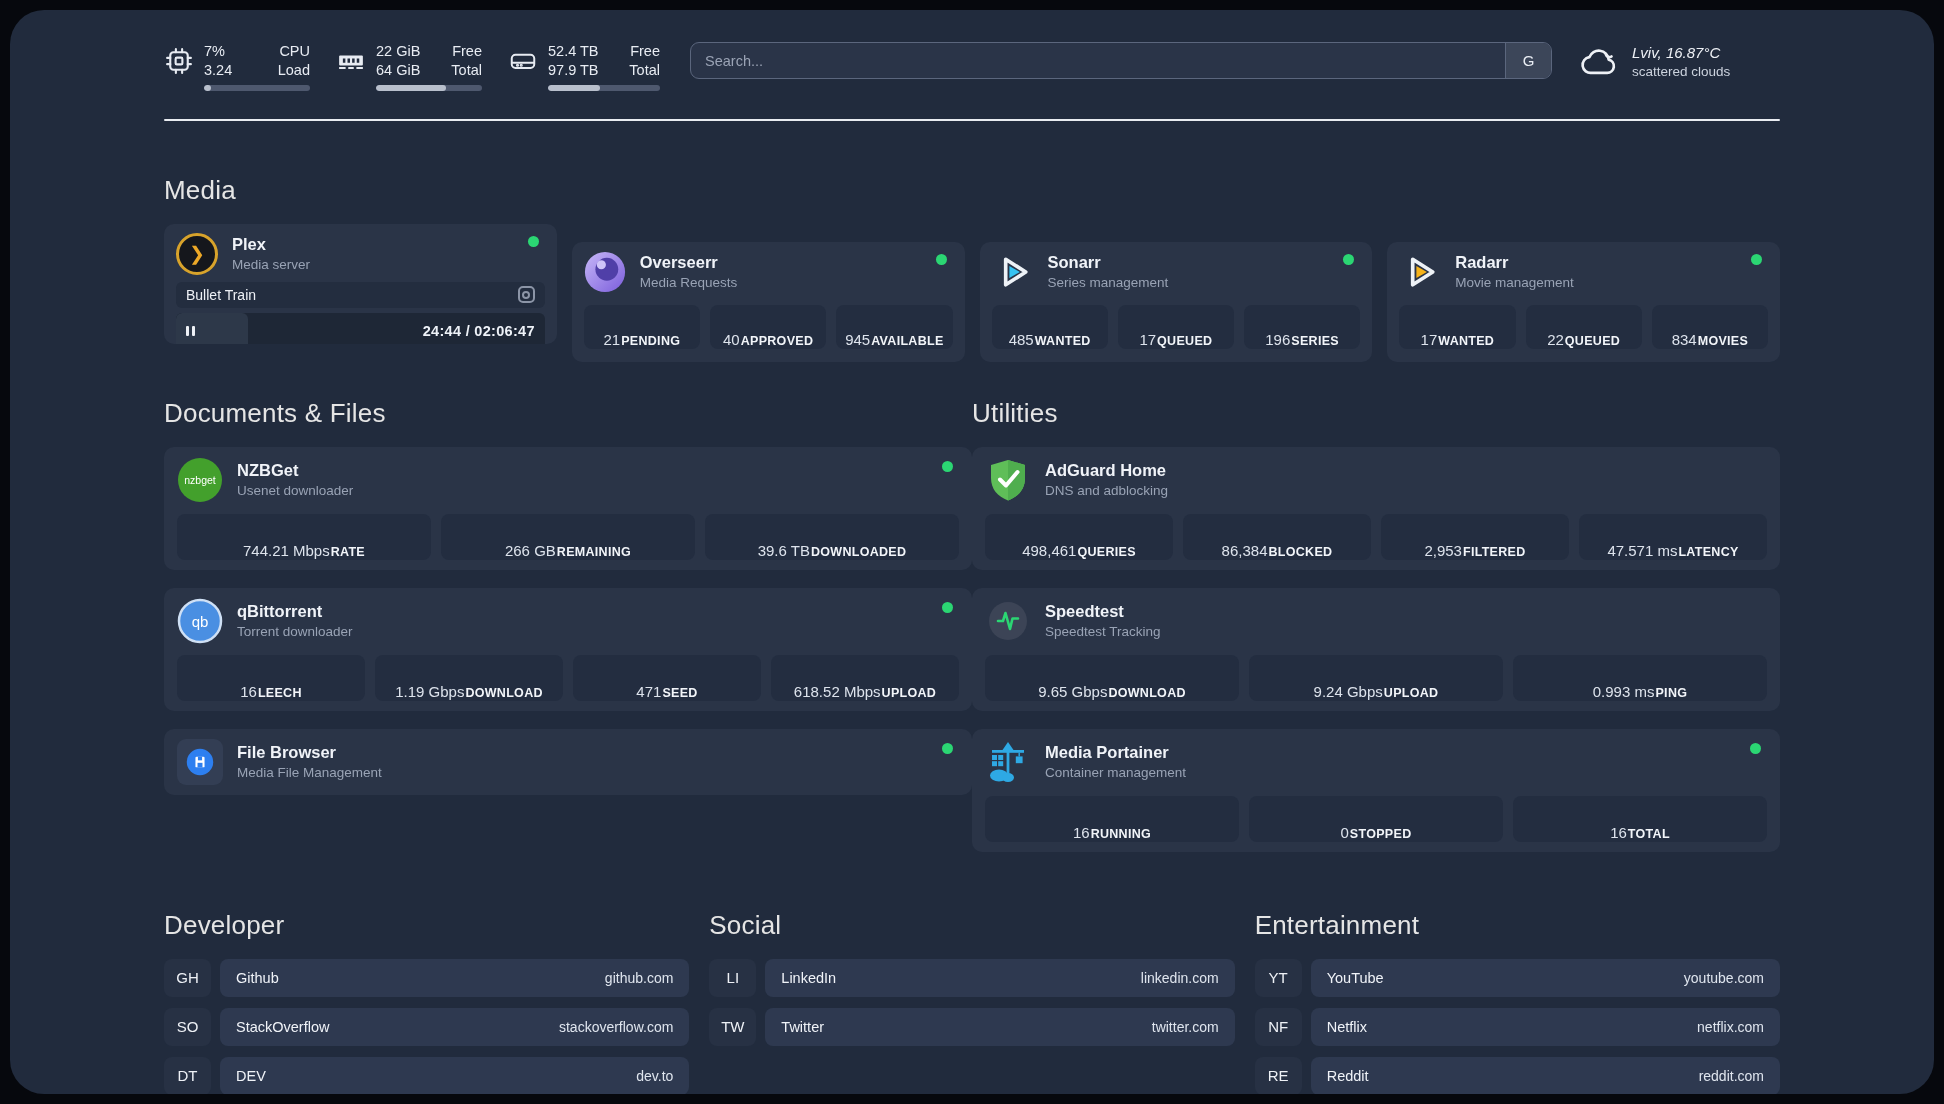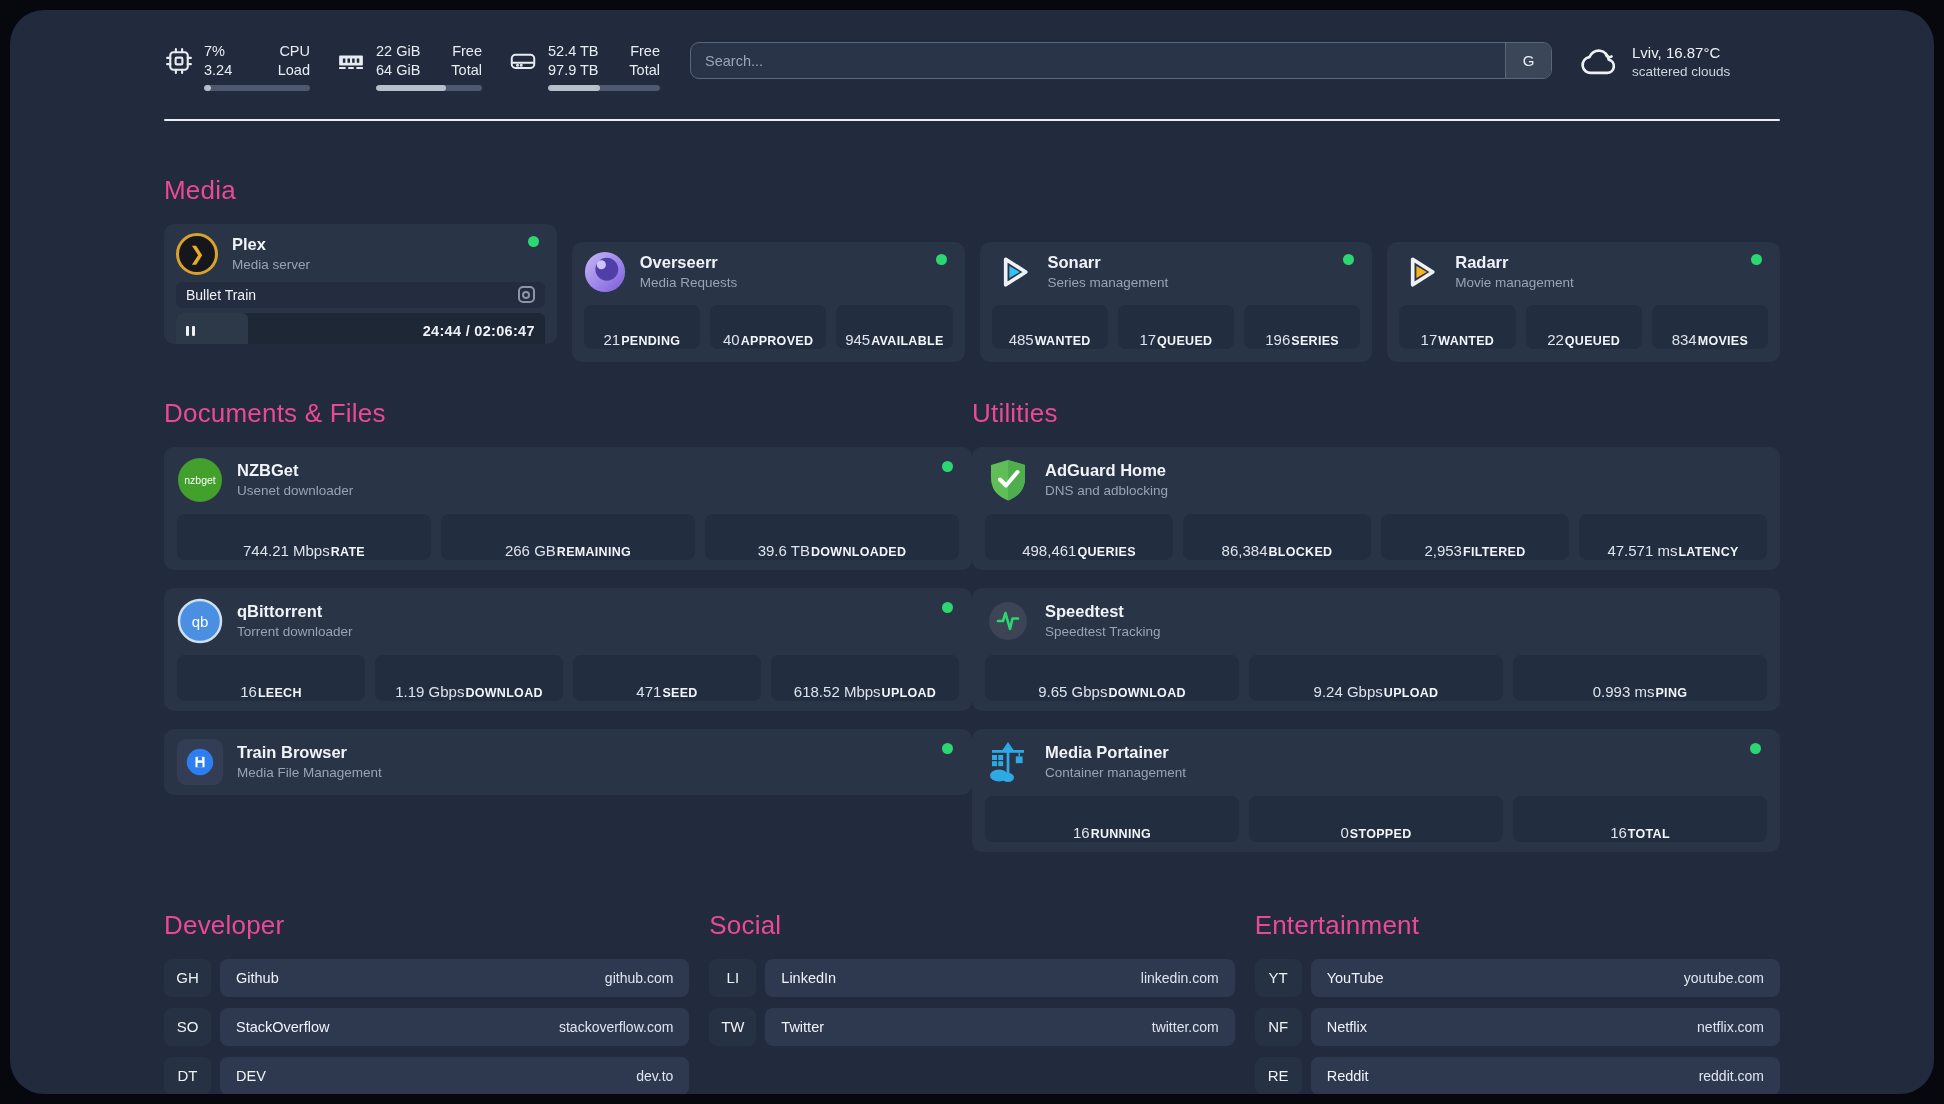--- a/index.html
+++ b/index.html
@@ -23,27 +23,27 @@
     background:#2a3448;border:1px solid #5b667d;border-radius:9px;overflow:hidden;}
   .search input{flex:1;background:transparent;border:none;outline:none;padding:0 14px;
     color:#e2e7ef;font-size:14.5px;font-family:Liberation Sans, sans-serif;}
   .search input::placeholder{color:#9aa3b5;}
   .g-btn{width:46px;background:#3c4659;border-left:1px solid #5b667d;display:flex;
     align-items:center;justify-content:center;color:#eaeef4;font-size:15px;cursor:pointer;}
 
   .weather{margin-left:28px;display:flex;gap:12px;align-items:center;flex-shrink:0;min-width:200px;}
   .w-icon{width:40px;height:40px;color:#eef1f6;}
   .w-icon svg{width:100%;height:100%;}
-  .w-loc{font-size:15px;color:#eef1f6;line-height:1.35;}
+  .w-loc{font-size:15px;color:#eef1f6;line-height:1.35;font-style:italic;}
   .w-cond{font-size:13.5px;color:#ccd3de;line-height:1.35;}
 
   .divider{margin-top:28px;height:2px;background:#e9ecf1;border-radius:1px;}
 
   
-  .section-title{font-size:26px;font-weight:500;color:#ec4899;margin:0 0 18px 0;letter-spacing:.2px;}
+  .section-title{font-size:26px;font-weight:500;color:#e5e5e5;margin:0 0 18px 0;letter-spacing:.2px;}
   .media-title{margin-top:54px;}
   .media-grid{display:grid;grid-template-columns:repeat(4,1fr);gap:15px;}
   .columns{display:grid;grid-template-columns:1fr 1fr;margin-top:36px;}
   .bottom{display:grid;grid-template-columns:1fr 1fr 1fr;gap:20px;margin-top:58px;}
 
   
   .card{background:#2a3447;border-radius:10px;padding:10px 13px;}
   .card + .card{margin-top:18px;}
   .media-grid .card{height:120px;padding:8px 12px;overflow:hidden;}
   .card-head{display:flex;align-items:center;gap:14px;height:46px;}
@@ -395,21 +395,21 @@
           <div class="card-head">
             <span class="fb-tile">
               <svg viewBox="0 0 46 46">
                 <circle cx="23" cy="23" r="16" fill="#2d7ff0"></circle>
                 <rect x="17.5" y="16.5" width="11" height="13" rx="1.5" fill="#ffffff"></rect>
                 <rect x="20.5" y="16.5" width="5" height="4.5" fill="#2d7ff0"></rect>
                 <rect x="20" y="24" width="6" height="5.5" fill="#2d7ff0"></rect>
               </svg>
             </span>
             <div class="app-meta">
-              <div class="app-name">Train Browser</div>
+              <div class="app-name">File Browser</div>
               <div class="app-sub">Media File Management</div>
             </div>
             <span class="dot"></span>
           </div>
         </div>
       </div>
 
       <div>
         <h2 class="section-title">Utilities</h2>
 

